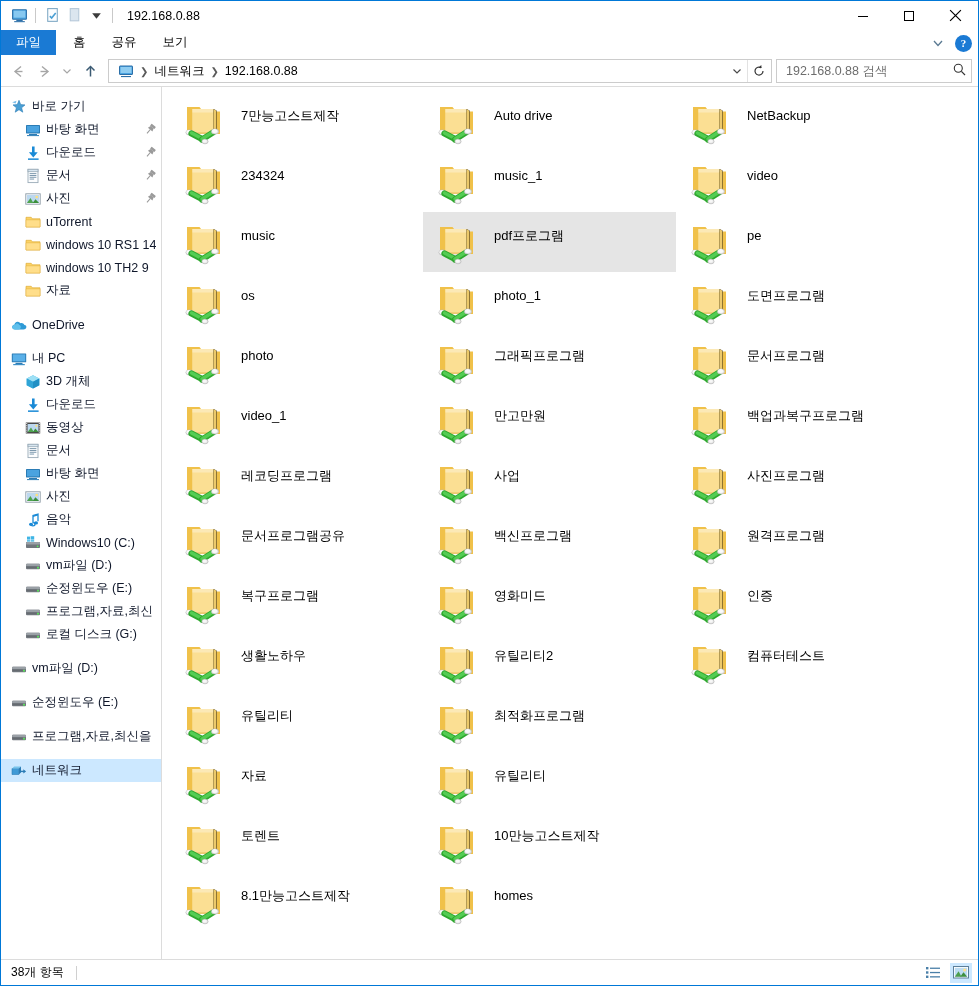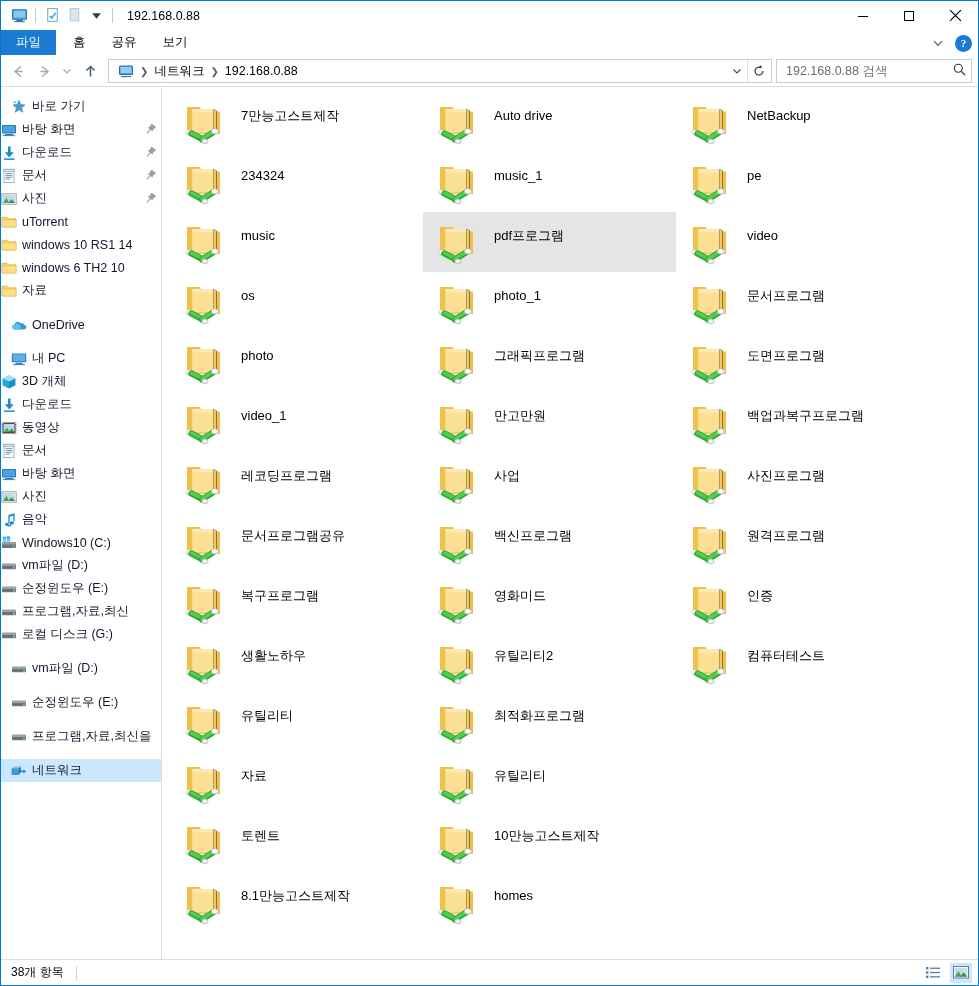--- a/index.html
+++ b/index.html
@@ -207,21 +207,21 @@
     text-overflow: clip;
     white-space: nowrap;
   }
   .navitem .pin {
     margin-left: auto;
     flex: 0 0 auto;
     width: 14px; height: 14px;
     display: flex; align-items: center; justify-content: center;
   }
   .lvl0 { padding-left: 10px; }
-  .lvl1 { }
+  .lvl1 { padding-left: 24px; }
   .navgap { height: 11px; }
 
   
   .content {
     flex: 1 1 auto;
     background: #ffffff;
     position: relative;
     overflow: hidden;
     padding-top: 5px;
   }
@@ -529,21 +529,21 @@
           </span>
           <span class="nlabel">windows 10 RS1 14</span>
         </div>
         <div class="navitem lvl1">
           <span class="nicon">
             <svg width="16" height="16" viewBox="0 0 16 16">
               <path d="M1 3.3 L6.2 3.3 L7.4 4.8 L15 4.8 L15 13 L1 13 Z" fill="#fcd265" stroke="#e0ae3a" stroke-width="0.7"></path>
               <path d="M1 5.8 L15 5.8 L15 13 L1 13 Z" fill="#ffde8a" stroke="#e0ae3a" stroke-width="0.5"></path>
             </svg>
           </span>
-          <span class="nlabel">windows 6 TH2 10</span>
+          <span class="nlabel">windows 10 TH2 9</span>
         </div>
         <div class="navitem lvl1">
           <span class="nicon">
             <svg width="16" height="16" viewBox="0 0 16 16">
               <path d="M1 3.3 L6.2 3.3 L7.4 4.8 L15 4.8 L15 13 L1 13 Z" fill="#fcd265" stroke="#e0ae3a" stroke-width="0.7"></path>
               <path d="M1 5.8 L15 5.8 L15 13 L1 13 Z" fill="#ffde8a" stroke="#e0ae3a" stroke-width="0.5"></path>
             </svg>
           </span>
           <span class="nlabel">자료</span>
         </div>
@@ -1483,20 +1483,44 @@
                   <path d="M11.5 35.5 L23 41.5" stroke="#2ea82e" stroke-width="6.2" stroke-linecap="round"></path>
                   <path d="M11.5 35 L23 41" stroke="#53cc53" stroke-width="3.4" stroke-linecap="round"></path>
                   <path d="M22 41.5 L33 34.5" stroke="#2ea82e" stroke-width="6.2" stroke-linecap="round"></path>
                   <path d="M22 41 L33 34" stroke="#53cc53" stroke-width="3.4" stroke-linecap="round"></path>
                   <ellipse cx="35" cy="33.5" rx="3.6" ry="2.6" fill="#e9e9e9" stroke="#b8b8b8" stroke-width="0.7"></ellipse>
                   <ellipse cx="34.6" cy="33" rx="2.6" ry="1.9" fill="#fafafa"></ellipse>
                   <ellipse cx="25" cy="43.5" rx="3.1" ry="2.3" fill="#e4e4e4" stroke="#b8b8b8" stroke-width="0.7"></ellipse>
                   <ellipse cx="24.7" cy="43.1" rx="2.2" ry="1.6" fill="#f7f7f7"></ellipse>
                 </g>
               </svg></div>
+            <div class="fname">video</div>
+          </div>
+          <div class="tile">
+            <div class="ficon"><svg width="48" height="48" viewBox="0 0 48 48">
+                <path d="M7 9 L19.5 9 L23 13.5 L40 13.5 L40 36 L7 36 Z" fill="#f0c14a"></path>
+                <path d="M12.5 11 L12.5 36 L33.5 36 L33.5 15.5 L24.5 15.5 L22 11 Z" fill="#fbe3a0"></path>
+                <path d="M12.5 11 L33.5 11 L33.5 36 L12.5 36 Z" fill="#fbdf93"></path>
+                <path d="M12.5 11 L33.5 11 L33.5 14.5 L12.5 14.5 Z" fill="#fce9b6"></path>
+                <path d="M33.5 11 L33.5 36 L36.5 34 L36.5 12.5 Z" fill="#e8c濃"></path>
+                <path d="M33.5 11 L36.2 12.6 L36.2 34.2 L33.5 36 Z" fill="#ecc96b"></path>
+                <path d="M12.5 36 L33.5 36 L36.2 34.2 L15.2 34.2 Z" fill="#e3bb58" opacity="0.6"></path>
+                <g>
+                  <ellipse cx="9.5" cy="34.5" rx="3.6" ry="2.6" fill="#e9e9e9" stroke="#b8b8b8" stroke-width="0.7"></ellipse>
+                  <ellipse cx="9" cy="34" rx="2.6" ry="1.9" fill="#fafafa"></ellipse>
+                  <path d="M11.5 35.5 L23 41.5" stroke="#2ea82e" stroke-width="6.2" stroke-linecap="round"></path>
+                  <path d="M11.5 35 L23 41" stroke="#53cc53" stroke-width="3.4" stroke-linecap="round"></path>
+                  <path d="M22 41.5 L33 34.5" stroke="#2ea82e" stroke-width="6.2" stroke-linecap="round"></path>
+                  <path d="M22 41 L33 34" stroke="#53cc53" stroke-width="3.4" stroke-linecap="round"></path>
+                  <ellipse cx="35" cy="33.5" rx="3.6" ry="2.6" fill="#e9e9e9" stroke="#b8b8b8" stroke-width="0.7"></ellipse>
+                  <ellipse cx="34.6" cy="33" rx="2.6" ry="1.9" fill="#fafafa"></ellipse>
+                  <ellipse cx="25" cy="43.5" rx="3.1" ry="2.3" fill="#e4e4e4" stroke="#b8b8b8" stroke-width="0.7"></ellipse>
+                  <ellipse cx="24.7" cy="43.1" rx="2.2" ry="1.6" fill="#f7f7f7"></ellipse>
+                </g>
+              </svg></div>
             <div class="fname">pe</div>
           </div>
           <div class="tile">
             <div class="ficon"><svg width="48" height="48" viewBox="0 0 48 48">
                 <path d="M7 9 L19.5 9 L23 13.5 L40 13.5 L40 36 L7 36 Z" fill="#f0c14a"></path>
                 <path d="M12.5 11 L12.5 36 L33.5 36 L33.5 15.5 L24.5 15.5 L22 11 Z" fill="#fbe3a0"></path>
                 <path d="M12.5 11 L33.5 11 L33.5 36 L12.5 36 Z" fill="#fbdf93"></path>
                 <path d="M12.5 11 L33.5 11 L33.5 14.5 L12.5 14.5 Z" fill="#fce9b6"></path>
                 <path d="M33.5 11 L33.5 36 L36.5 34 L36.5 12.5 Z" fill="#e8c濃"></path>
                 <path d="M33.5 11 L36.2 12.6 L36.2 34.2 L33.5 36 Z" fill="#ecc96b"></path>
@@ -1507,21 +1531,21 @@
                   <path d="M11.5 35.5 L23 41.5" stroke="#2ea82e" stroke-width="6.2" stroke-linecap="round"></path>
                   <path d="M11.5 35 L23 41" stroke="#53cc53" stroke-width="3.4" stroke-linecap="round"></path>
                   <path d="M22 41.5 L33 34.5" stroke="#2ea82e" stroke-width="6.2" stroke-linecap="round"></path>
                   <path d="M22 41 L33 34" stroke="#53cc53" stroke-width="3.4" stroke-linecap="round"></path>
                   <ellipse cx="35" cy="33.5" rx="3.6" ry="2.6" fill="#e9e9e9" stroke="#b8b8b8" stroke-width="0.7"></ellipse>
                   <ellipse cx="34.6" cy="33" rx="2.6" ry="1.9" fill="#fafafa"></ellipse>
                   <ellipse cx="25" cy="43.5" rx="3.1" ry="2.3" fill="#e4e4e4" stroke="#b8b8b8" stroke-width="0.7"></ellipse>
                   <ellipse cx="24.7" cy="43.1" rx="2.2" ry="1.6" fill="#f7f7f7"></ellipse>
                 </g>
               </svg></div>
-            <div class="fname">video</div>
+            <div class="fname">도면프로그램</div>
           </div>
           <div class="tile">
             <div class="ficon"><svg width="48" height="48" viewBox="0 0 48 48">
                 <path d="M7 9 L19.5 9 L23 13.5 L40 13.5 L40 36 L7 36 Z" fill="#f0c14a"></path>
                 <path d="M12.5 11 L12.5 36 L33.5 36 L33.5 15.5 L24.5 15.5 L22 11 Z" fill="#fbe3a0"></path>
                 <path d="M12.5 11 L33.5 11 L33.5 36 L12.5 36 Z" fill="#fbdf93"></path>
                 <path d="M12.5 11 L33.5 11 L33.5 14.5 L12.5 14.5 Z" fill="#fce9b6"></path>
                 <path d="M33.5 11 L33.5 36 L36.5 34 L36.5 12.5 Z" fill="#e8c濃"></path>
                 <path d="M33.5 11 L36.2 12.6 L36.2 34.2 L33.5 36 Z" fill="#ecc96b"></path>
                 <path d="M12.5 36 L33.5 36 L36.2 34.2 L15.2 34.2 Z" fill="#e3bb58" opacity="0.6"></path>
@@ -1532,44 +1556,20 @@
                   <path d="M11.5 35 L23 41" stroke="#53cc53" stroke-width="3.4" stroke-linecap="round"></path>
                   <path d="M22 41.5 L33 34.5" stroke="#2ea82e" stroke-width="6.2" stroke-linecap="round"></path>
                   <path d="M22 41 L33 34" stroke="#53cc53" stroke-width="3.4" stroke-linecap="round"></path>
                   <ellipse cx="35" cy="33.5" rx="3.6" ry="2.6" fill="#e9e9e9" stroke="#b8b8b8" stroke-width="0.7"></ellipse>
                   <ellipse cx="34.6" cy="33" rx="2.6" ry="1.9" fill="#fafafa"></ellipse>
                   <ellipse cx="25" cy="43.5" rx="3.1" ry="2.3" fill="#e4e4e4" stroke="#b8b8b8" stroke-width="0.7"></ellipse>
                   <ellipse cx="24.7" cy="43.1" rx="2.2" ry="1.6" fill="#f7f7f7"></ellipse>
                 </g>
               </svg></div>
             <div class="fname">문서프로그램</div>
-          </div>
-          <div class="tile">
-            <div class="ficon"><svg width="48" height="48" viewBox="0 0 48 48">
-                <path d="M7 9 L19.5 9 L23 13.5 L40 13.5 L40 36 L7 36 Z" fill="#f0c14a"></path>
-                <path d="M12.5 11 L12.5 36 L33.5 36 L33.5 15.5 L24.5 15.5 L22 11 Z" fill="#fbe3a0"></path>
-                <path d="M12.5 11 L33.5 11 L33.5 36 L12.5 36 Z" fill="#fbdf93"></path>
-                <path d="M12.5 11 L33.5 11 L33.5 14.5 L12.5 14.5 Z" fill="#fce9b6"></path>
-                <path d="M33.5 11 L33.5 36 L36.5 34 L36.5 12.5 Z" fill="#e8c濃"></path>
-                <path d="M33.5 11 L36.2 12.6 L36.2 34.2 L33.5 36 Z" fill="#ecc96b"></path>
-                <path d="M12.5 36 L33.5 36 L36.2 34.2 L15.2 34.2 Z" fill="#e3bb58" opacity="0.6"></path>
-                <g>
-                  <ellipse cx="9.5" cy="34.5" rx="3.6" ry="2.6" fill="#e9e9e9" stroke="#b8b8b8" stroke-width="0.7"></ellipse>
-                  <ellipse cx="9" cy="34" rx="2.6" ry="1.9" fill="#fafafa"></ellipse>
-                  <path d="M11.5 35.5 L23 41.5" stroke="#2ea82e" stroke-width="6.2" stroke-linecap="round"></path>
-                  <path d="M11.5 35 L23 41" stroke="#53cc53" stroke-width="3.4" stroke-linecap="round"></path>
-                  <path d="M22 41.5 L33 34.5" stroke="#2ea82e" stroke-width="6.2" stroke-linecap="round"></path>
-                  <path d="M22 41 L33 34" stroke="#53cc53" stroke-width="3.4" stroke-linecap="round"></path>
-                  <ellipse cx="35" cy="33.5" rx="3.6" ry="2.6" fill="#e9e9e9" stroke="#b8b8b8" stroke-width="0.7"></ellipse>
-                  <ellipse cx="34.6" cy="33" rx="2.6" ry="1.9" fill="#fafafa"></ellipse>
-                  <ellipse cx="25" cy="43.5" rx="3.1" ry="2.3" fill="#e4e4e4" stroke="#b8b8b8" stroke-width="0.7"></ellipse>
-                  <ellipse cx="24.7" cy="43.1" rx="2.2" ry="1.6" fill="#f7f7f7"></ellipse>
-                </g>
-              </svg></div>
-            <div class="fname">도면프로그램</div>
           </div>
           <div class="tile">
             <div class="ficon"><svg width="48" height="48" viewBox="0 0 48 48">
                 <path d="M7 9 L19.5 9 L23 13.5 L40 13.5 L40 36 L7 36 Z" fill="#f0c14a"></path>
                 <path d="M12.5 11 L12.5 36 L33.5 36 L33.5 15.5 L24.5 15.5 L22 11 Z" fill="#fbe3a0"></path>
                 <path d="M12.5 11 L33.5 11 L33.5 36 L12.5 36 Z" fill="#fbdf93"></path>
                 <path d="M12.5 11 L33.5 11 L33.5 14.5 L12.5 14.5 Z" fill="#fce9b6"></path>
                 <path d="M33.5 11 L33.5 36 L36.5 34 L36.5 12.5 Z" fill="#e8c濃"></path>
                 <path d="M33.5 11 L36.2 12.6 L36.2 34.2 L33.5 36 Z" fill="#ecc96b"></path>
                 <path d="M12.5 36 L33.5 36 L36.2 34.2 L15.2 34.2 Z" fill="#e3bb58" opacity="0.6"></path>

